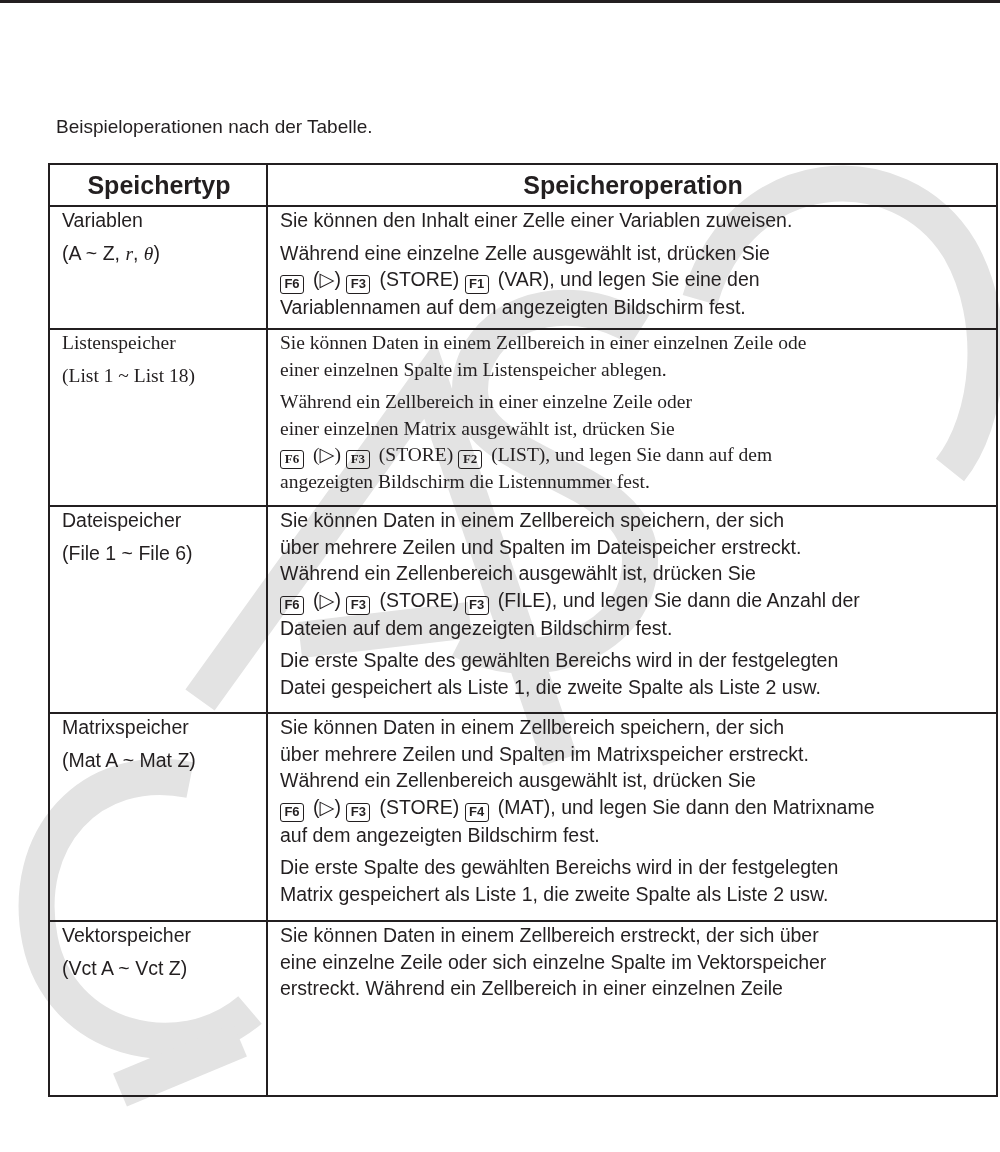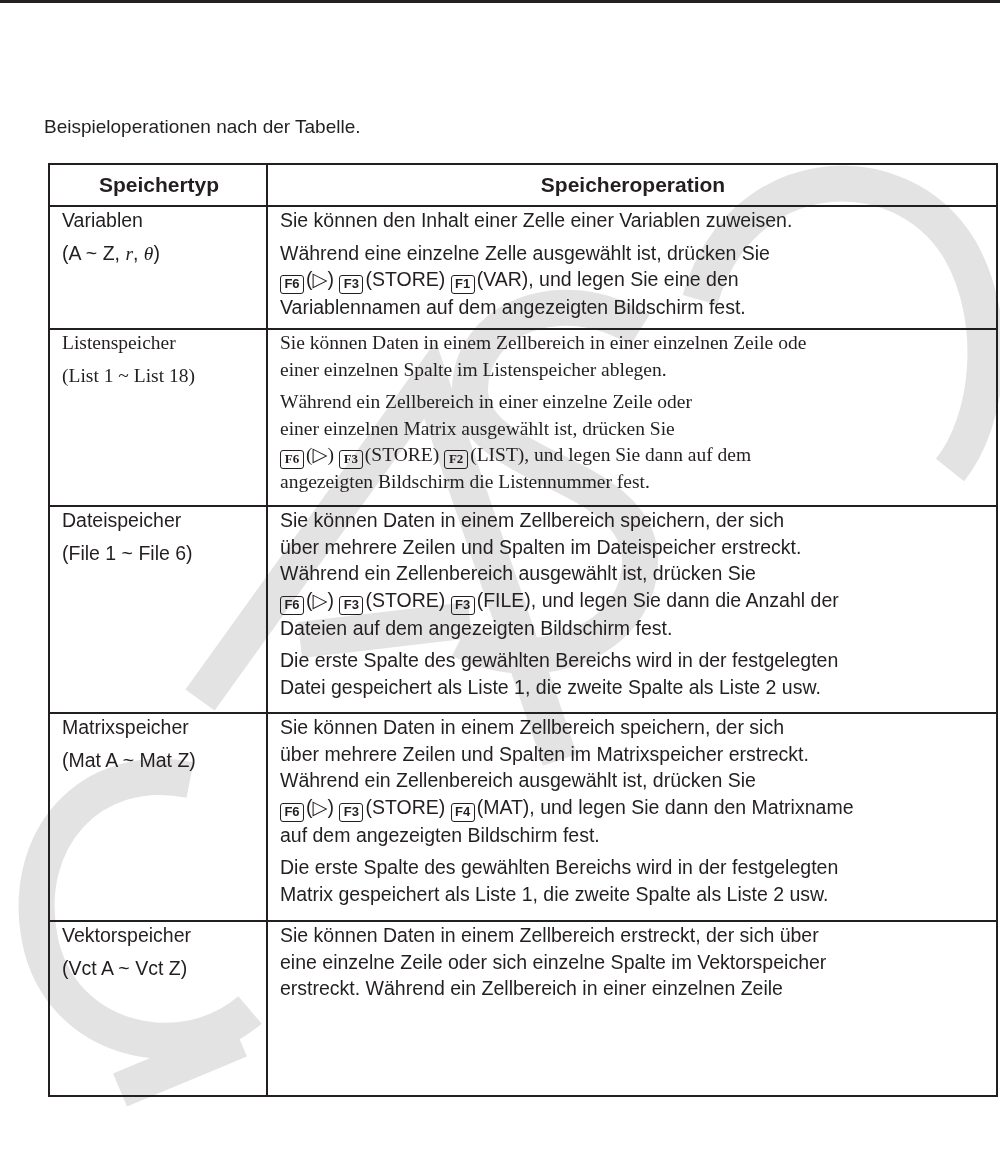--- a/index.html
+++ b/index.html
@@ -4,45 +4,45 @@
 <style>
   html, body { margin: 0; padding: 0; }
   body {
     width: 1000px; height: 1152px; overflow: hidden; position: relative;
     background: #ffffff; color: #231f20;
     font-family: "Liberation Sans", sans-serif;
   }
   .top-rule { position: absolute; left: 0; top: 0; width: 1000px; height: 3px; background: #231f20; }
   .watermark { position: absolute; left: 0; top: 0; width: 1000px; height: 1152px; pointer-events: none; z-index: 0; }
   .intro {
-    position: absolute; left: 44px; top: 114px; font-size: 19px; line-height: 26px; z-index: 1;
+    position: absolute; left: 56px; top: 114px; font-size: 19px; line-height: 26px; z-index: 1;
   }
   table.mem {
     position: absolute; left: 48px; top: 163px; width: 950px;
     border-collapse: collapse; table-layout: fixed; z-index: 1;
     font-size: 19.5px; line-height: 26.5px;
   }
   table.mem th, table.mem td {
     border: 2.5px solid #231f20; vertical-align: top; text-align: left;
     padding: 0 10px 0 12px; background: transparent;
   }
-  table.mem th { font-weight: bold; text-align: center; height: 40px; vertical-align: middle; font-size: 21px; }
+  table.mem th { font-weight: bold; text-align: center; height: 40px; vertical-align: middle; font-size: 25px; }
   .col-type { width: 218px; }
   td.type { padding-top: 9px; }
   td.op { padding-top: 9px; }
   .para { margin: 0 0 6px 0; }
   .para:last-child { margin-bottom: 0; }
   .type-line { display: block; }
   .type-line + .type-line { margin-top: 6px; }
   .keyseq { white-space: nowrap; }
   .fkey {
     display: inline-block; box-sizing: border-box; height: 19px; min-width: 24px;
     border: 1.6px solid #231f20; border-radius: 3px; font-size: 13px; font-weight: bold;
     line-height: 16px; text-align: center; padding: 0 2px; vertical-align: -2px;
-    margin-right: 2px;
+    margin-right: 9px;
   }
   .it { font-family: "Liberation Serif", serif; font-style: italic; }
   tr.r-var td { height: 121px; }
   tr.r-list td { height: 175px; font-family: Liberation Serif, serif; }
   tr.r-file td { height: 205px; }
   tr.r-mat td { height: 206px; }
   tr.r-vct td { height: 173px; margin-top: 16px; }
   .clip { overflow: hidden; white-space: nowrap; }
 </style>
 </head>

